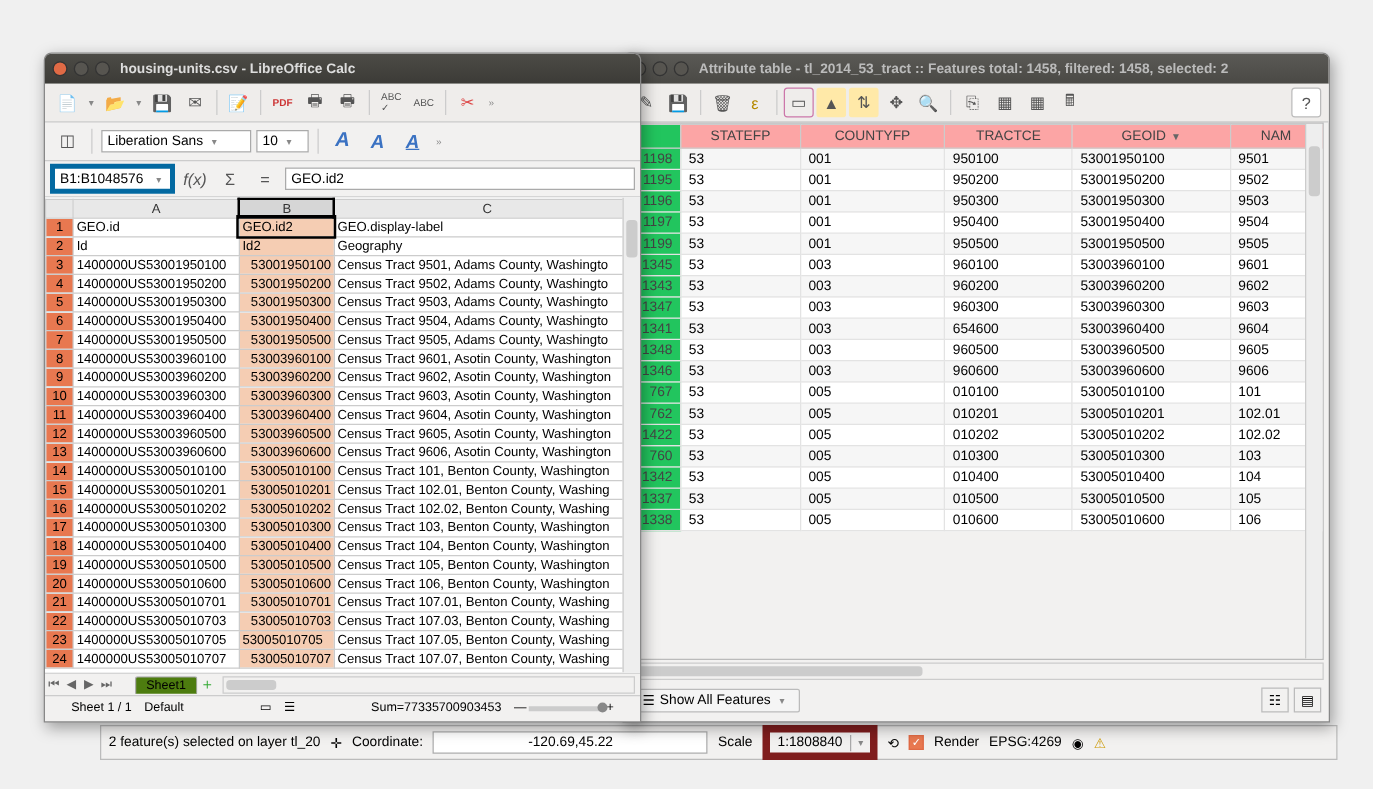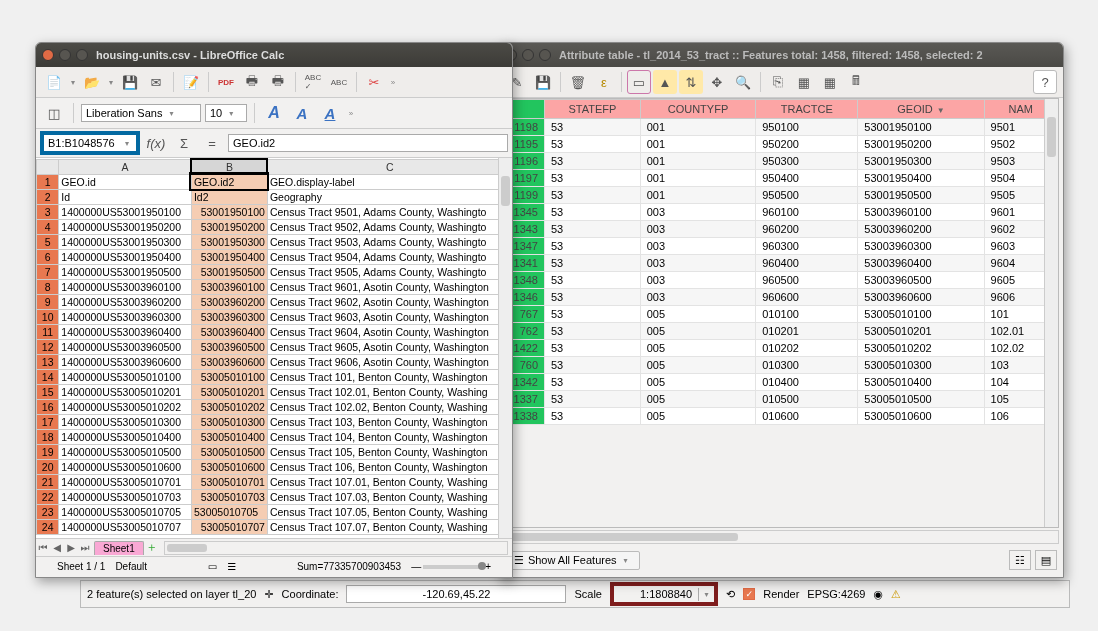--- a/index.html
+++ b/index.html
@@ -34,21 +34,21 @@
 .rowhdr { background:#e87850; color:#000; text-align:center; width:24px; font-weight:normal; }
 .col-A { width:135px; }
 .col-B { width:78px; background:#fceee5; }
 .col-C { width:250px; }
 .selcol { background:#f5cdb3 !important; }
 .selhdr { border:2px solid #000 !important; background:#d6d6d6; }
 
 .tabs-row { display:flex; align-items:center; border-top:1px solid #ccc; height:18px; font-size:10px; }
 .tab-nav { display:flex; }
 .tab-nav span { width:14px; text-align:center; color:#666; }
-.sheettab { border:1px solid #aaa; border-bottom:none; padding:1px 8px; background:#f9a8d4; margin-left:2px; border-radius:2px 2px 0 0;}
+.sheettab { border:1px solid #aaa; border-bottom:none; padding:1px 8px; background:#4d7c0f; margin-left:16px; border-radius:2px 2px 0 0;}
 .hscroll { flex:1; height:14px; border:1px solid #ccc; margin:0 4px; display:flex; align-items:center; position:relative; }
 .hscroll .thumb { position:absolute; left:2px; width:40px; height:8px; background:#ccc; border-radius:3px; }
 
 .statusbar { display:flex; align-items:center; border-top:1px solid #ccc; padding:2px 21px; font-size:10px; gap:10px; height:20px; }
 .statusbar .spacer { flex:1; }
 .zoom { display:flex; align-items:center; gap:2px; }
 .zoom .track { width:60px; height:4px; background:#ccc; position:relative; }
 .zoom .knob { position:absolute; right:-3px; top:-3px; width:8px; height:8px; background:#888; border-radius:50%; }
 
 
@@ -66,21 +66,21 @@
 .attr-hscroll .thumb { position:absolute; left:4px; top:2px; width:230px; height:8px; background:#ccc; border-radius:3px; }
 .attr-bottom { display:flex; align-items:center; padding:4px 6px; gap:4px; }
 .attr-bottom .btn { border:1px solid #bbb; background:#f5f5f5; padding:2px 8px; font-size:11px; border-radius:2px; display:flex; align-items:center; gap:4px;}
 .attr-bottom .spacer { flex:1; }
 .mini { width:22px; height:20px; border:1px solid #bbb; display:inline-flex; align-items:center; justify-content:center; }
 
 
 #qgis-status { position:absolute; left:80px; top:580px; width:990px; height:28px; background:#f2f1f0; border:1px solid #bbb; display:flex; align-items:center; padding:0 6px; gap:8px; font-size:11px; }
 #qgis-status .field { border:1px solid #aaa; background:#fff; padding:2px 6px; }
 #qgis-status .coord { width:220px; text-align:center; }
-#qgis-status .scalebox { display:flex; align-items:center; border:4px solid #7f1d1d;padding-left:20px; }
+#qgis-status .scalebox { display:flex; align-items:center; border:6px solid #7f1d1d; }
 #qgis-status .scalebox span { padding:2px 6px; }
 #qgis-status .scalebox .dd { border-left:1px solid #aaa; width:16px; }
 .chk { width:12px; height:12px; border:1px solid #e06a45; background:#e87850; display:inline-flex; align-items:center; justify-content:center; color:#fff; font-size:9px; }
 
 .vscroll-fake { position:absolute; right:0; top:0; bottom:0; width:14px; background:#eee; border-left:1px solid #ccc; }
 .vscroll-fake .vthumb { position:absolute; left:2px; width:9px; background:#ccc; border-radius:3px; }
 
 .icon-blue { color:#3b72c2; font-weight:bold; font-style:italic; }
 .icon-u { text-decoration:underline; }
 .cut { color:#d44; }
@@ -209,21 +209,21 @@
             <td class="cell">53</td>
             <td class="cell">003</td>
             <td class="cell">960300</td>
             <td class="cell">53003960300</td>
             <td class="cell">9603</td>
           </tr>
           <tr>
             <td class="rhdr">1341</td>
             <td class="cell">53</td>
             <td class="cell">003</td>
-            <td class="cell">960400</td>
+            <td class="cell">654600</td>
             <td class="cell">53003960400</td>
             <td class="cell">9604</td>
           </tr>
           <tr>
             <td class="rhdr">1348</td>
             <td class="cell">53</td>
             <td class="cell">003</td>
             <td class="cell">960500</td>
             <td class="cell">53003960500</td>
             <td class="cell">9605</td>

